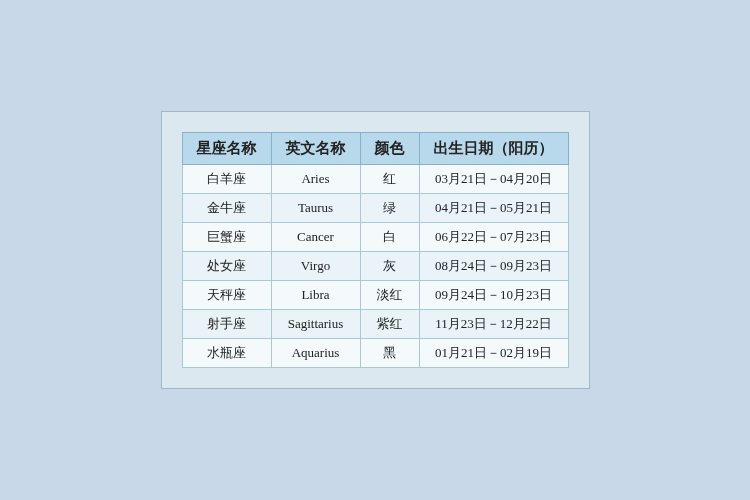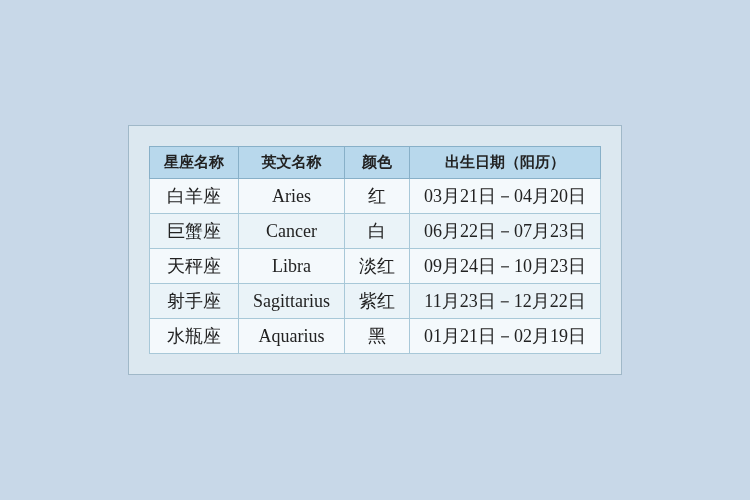--- a/index.html
+++ b/index.html
@@ -36,21 +36,21 @@
       text-align: center;
       font-size: 15px;
       color: #222;
       font-weight: bold;
     }
 
     td {
       border: 1px solid #a8c8d8;
       padding: 5px 14px;
       text-align: center;
-      font-size: 18px;
+      font-size: 13px;
       color: #222;
       background-color: #f4f9fc;
     }
 
     tr:nth-child(even) td {
       background-color: #eaf3f8;
     }
   </style>
 </head>
 <body>
@@ -66,24 +66,36 @@
       </tr>
     </thead>
     <tbody id="table-body">
     <tr>
           <td>白羊座</td>
           <td>Aries</td>
           <td>红</td>
           <td>03月21日－04月20日</td>
         </tr>
         <tr>
+          <td>金牛座</td>
+          <td>Taurus</td>
+          <td>绿</td>
+          <td>04月21日－05月21日</td>
+        </tr>
+        <tr>
           <td>巨蟹座</td>
           <td>Cancer</td>
           <td>白</td>
           <td>06月22日－07月23日</td>
+        </tr>
+        <tr>
+          <td>处女座</td>
+          <td>Virgo</td>
+          <td>灰</td>
+          <td>08月24日－09月23日</td>
         </tr>
         <tr>
           <td>天秤座</td>
           <td>Libra</td>
           <td>淡红</td>
           <td>09月24日－10月23日</td>
         </tr>
         <tr>
           <td>射手座</td>
           <td>Sagittarius</td>

